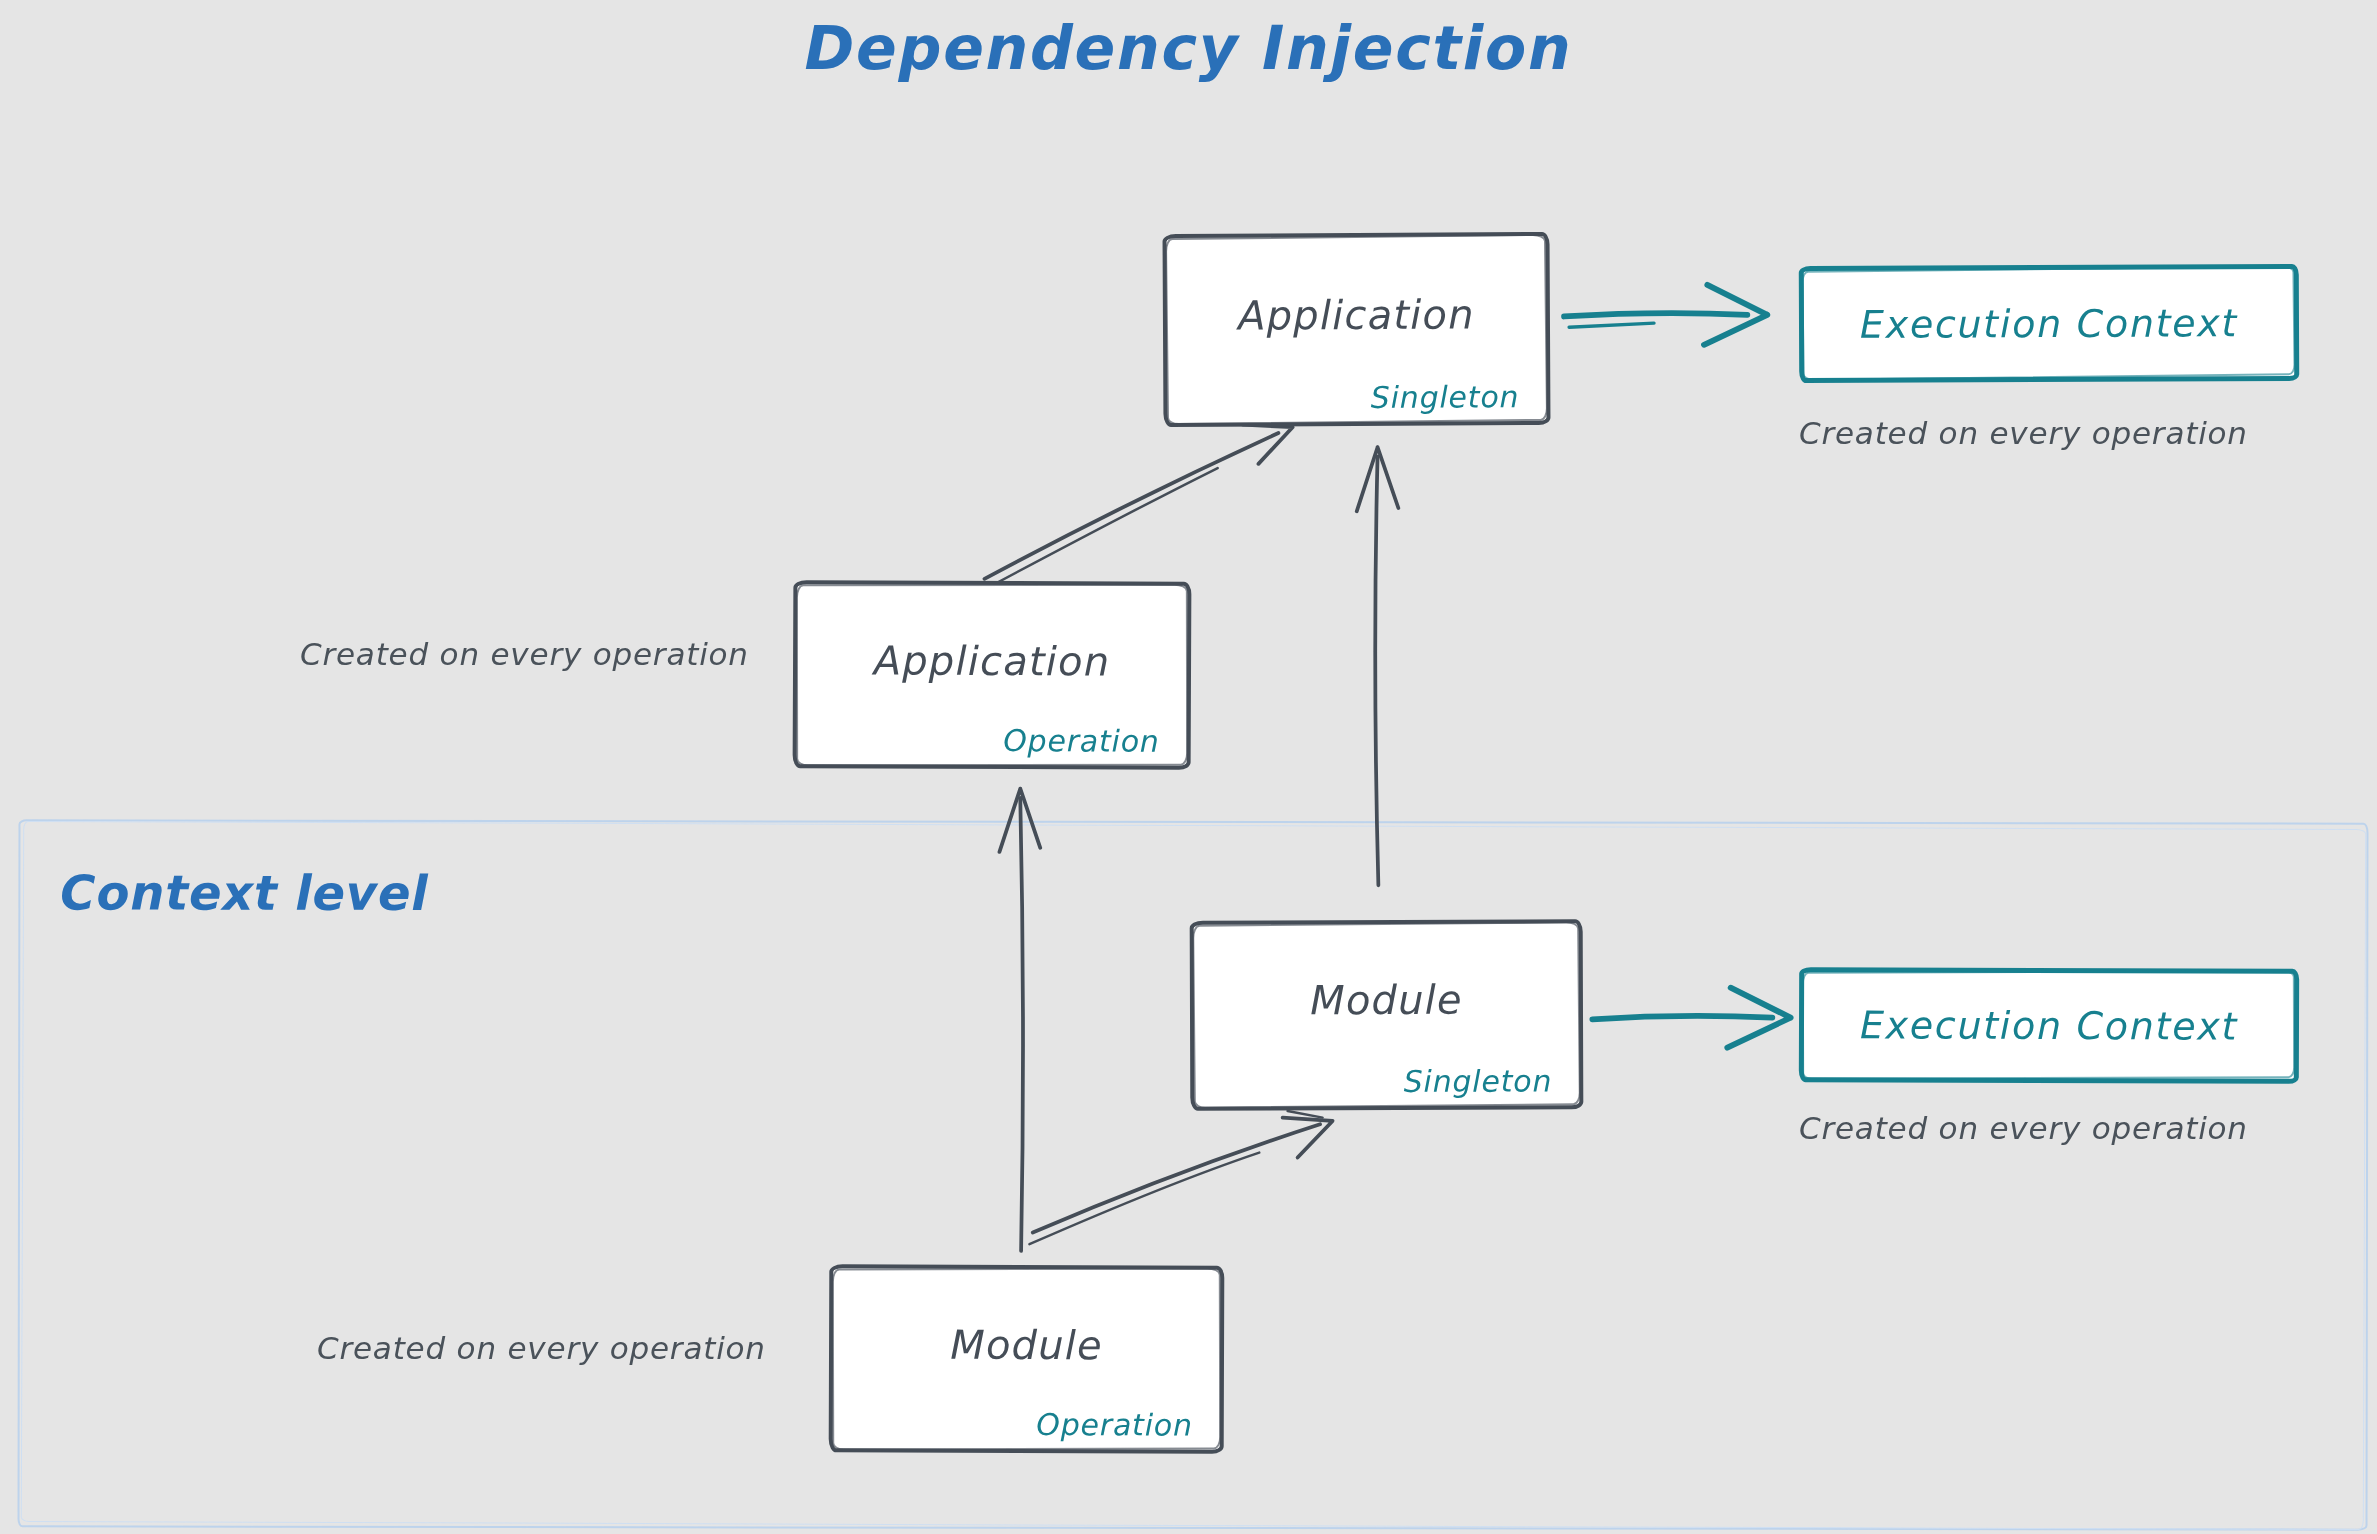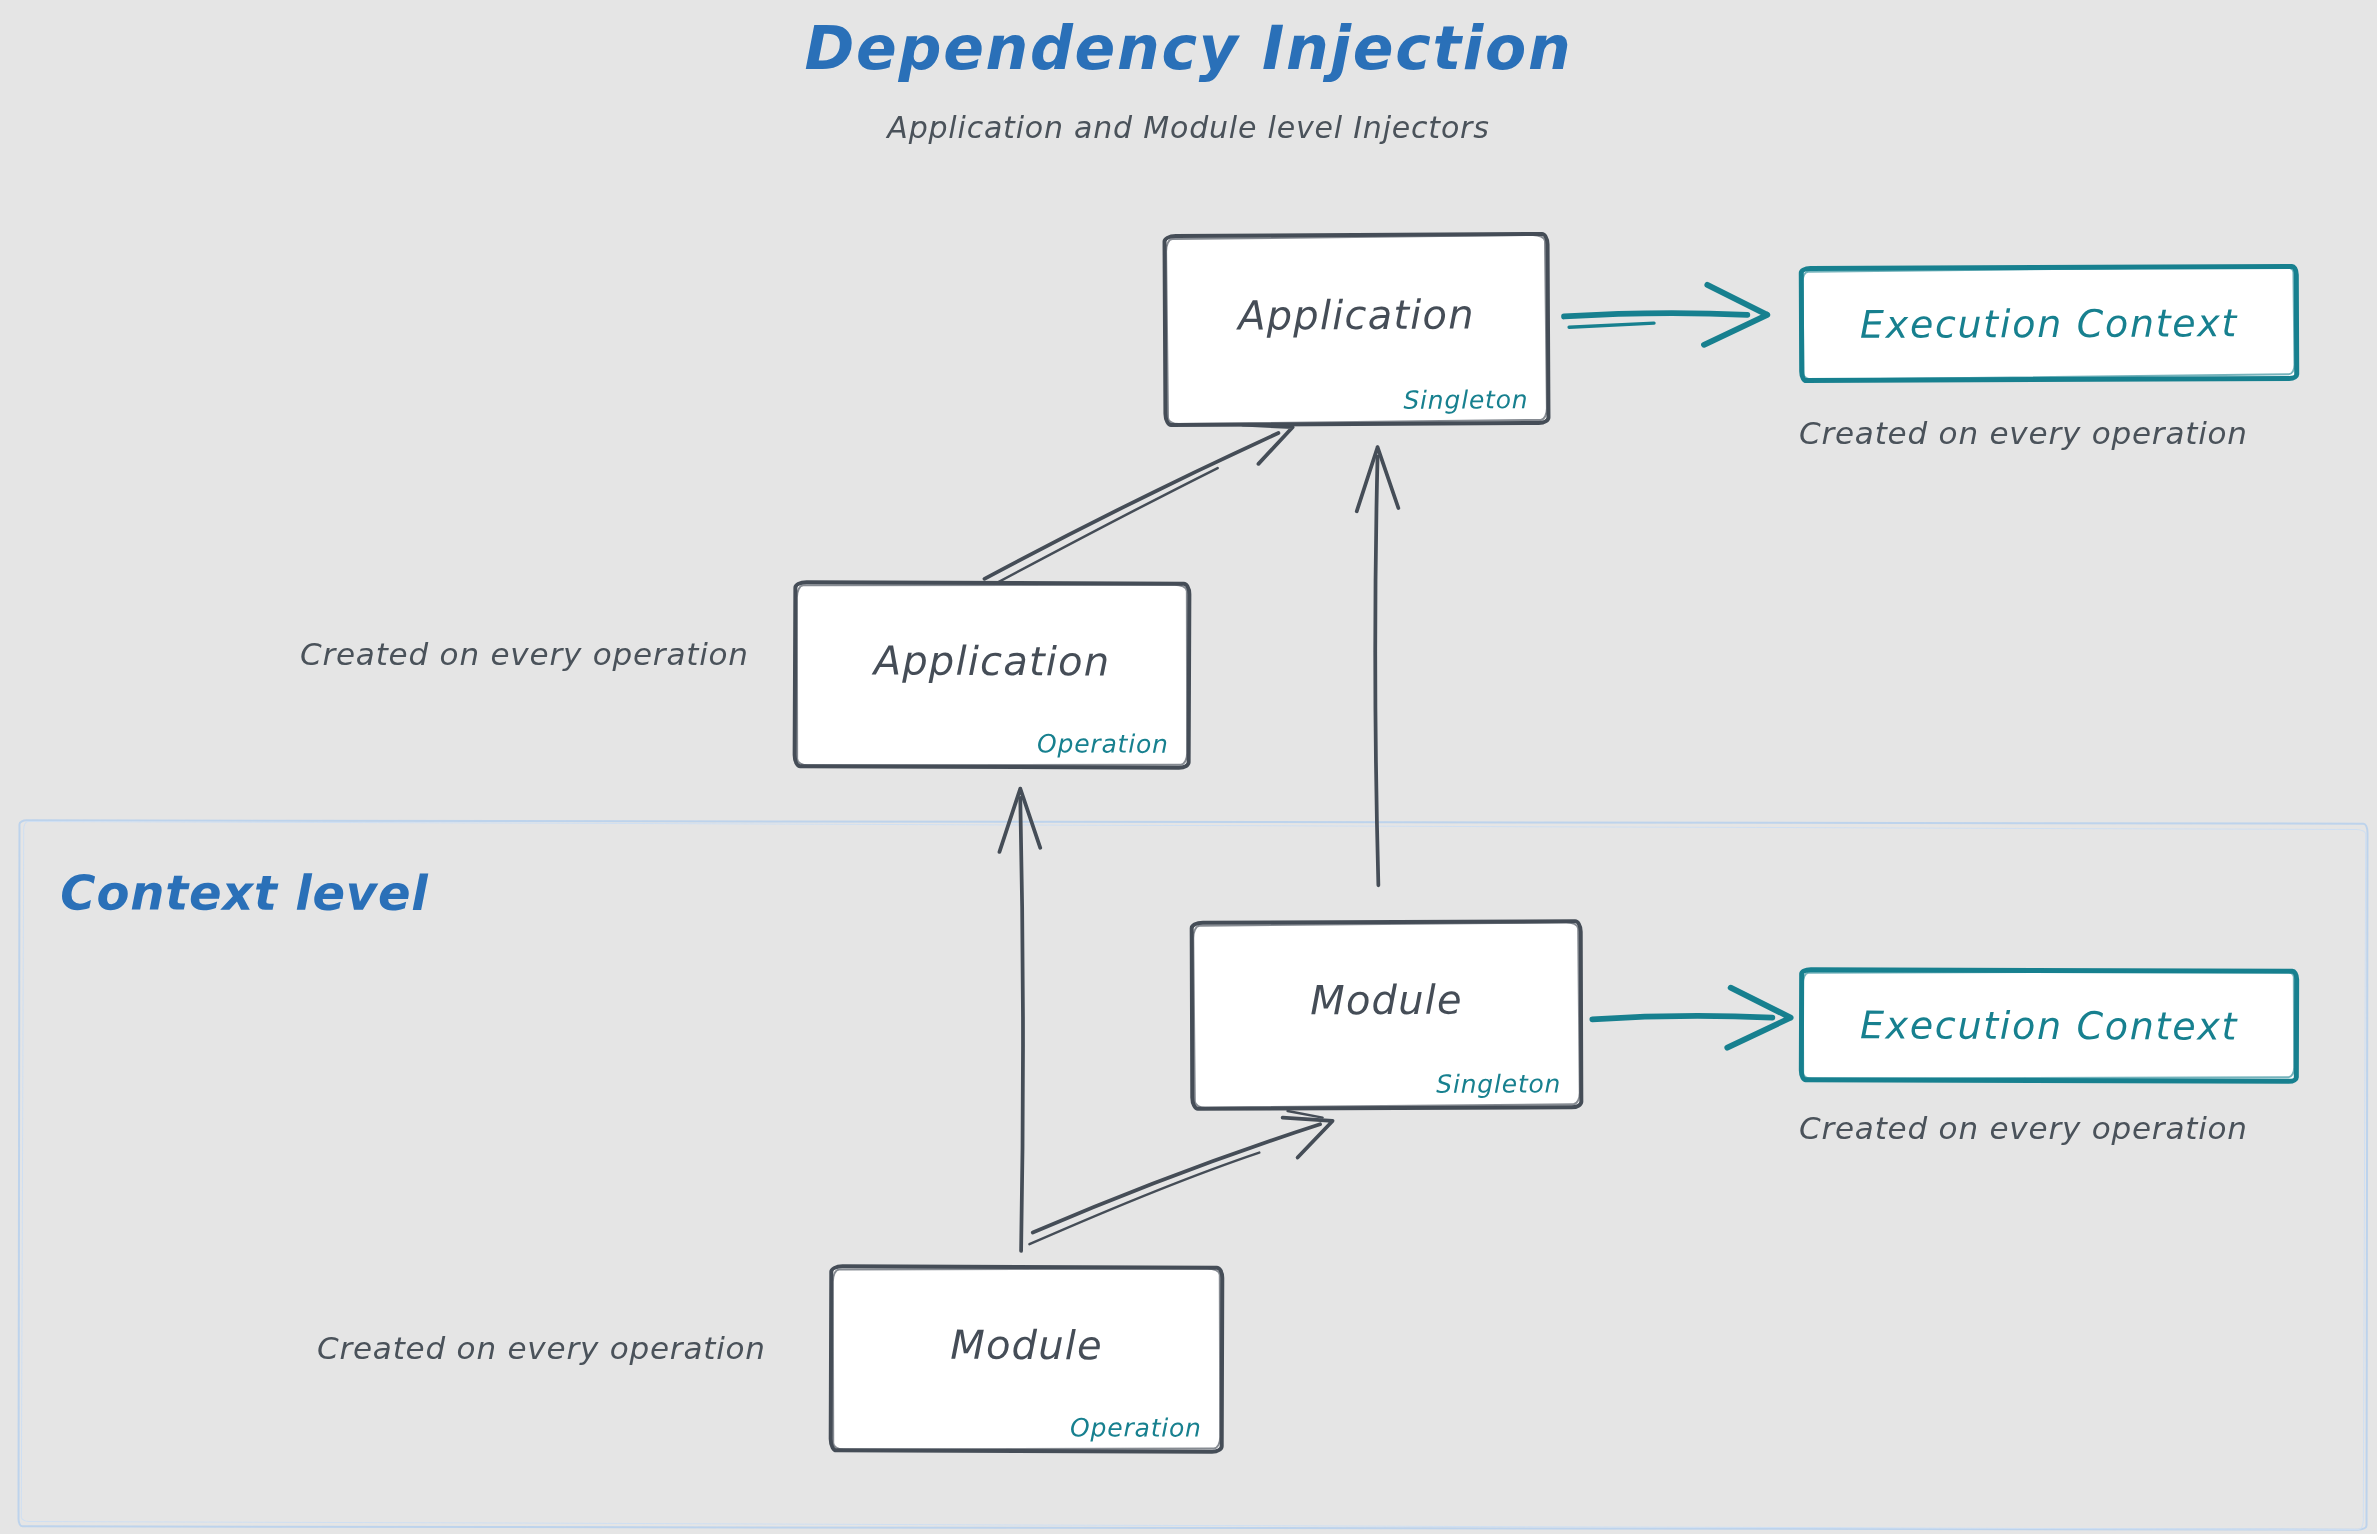--- a/index.html
+++ b/index.html
@@ -89,22 +89,22 @@
     top: 34%;
     transform: translateY(-50%);
     text-align: center;
     font-size: 40px;
     letter-spacing: 1.2px;
     color: #454d57;
     top: 42%;
   }
   .node-tag {
     position: absolute;
-    right: 18px; bottom: 6.7px;
-    font-size: 25px;
+    right: 27px; bottom: 6.7px;
+    font-size: 30px;
     letter-spacing: 0.8px;
     color: #17808f;
   }
 
   
   .exec {
     position: absolute;
     background: #ffffff;
     border: 5px solid #17808f;
     border-radius: 11.7px 6.7px 10px 6.7px / 6.7px 10.8px 6.7px 11.7px;
@@ -153,21 +153,20 @@
   }
   .stroke-dark { stroke: #454d57; fill: none; stroke-linecap: round; stroke-linejoin: round; }
   .stroke-teal { stroke: #17808f; fill: none; stroke-linecap: round; stroke-linejoin: round; }
 </style>
 </head>
 <body>
 
 <div class="page">
 
   <div class="title">Dependency Injection</div>
-  <div class="subtitle">Application and Module level Injectors</div>
 
 
   <div class="section section-module">
     <div class="section-label">Context level</div>
   </div>
 
   <svg class="arrows" viewBox="0 0 2854 1842">
 
     <g>
       <path class="stroke-dark" stroke-width="4.5" d="M1182,695 Q1360,600 1535,520"></path>

